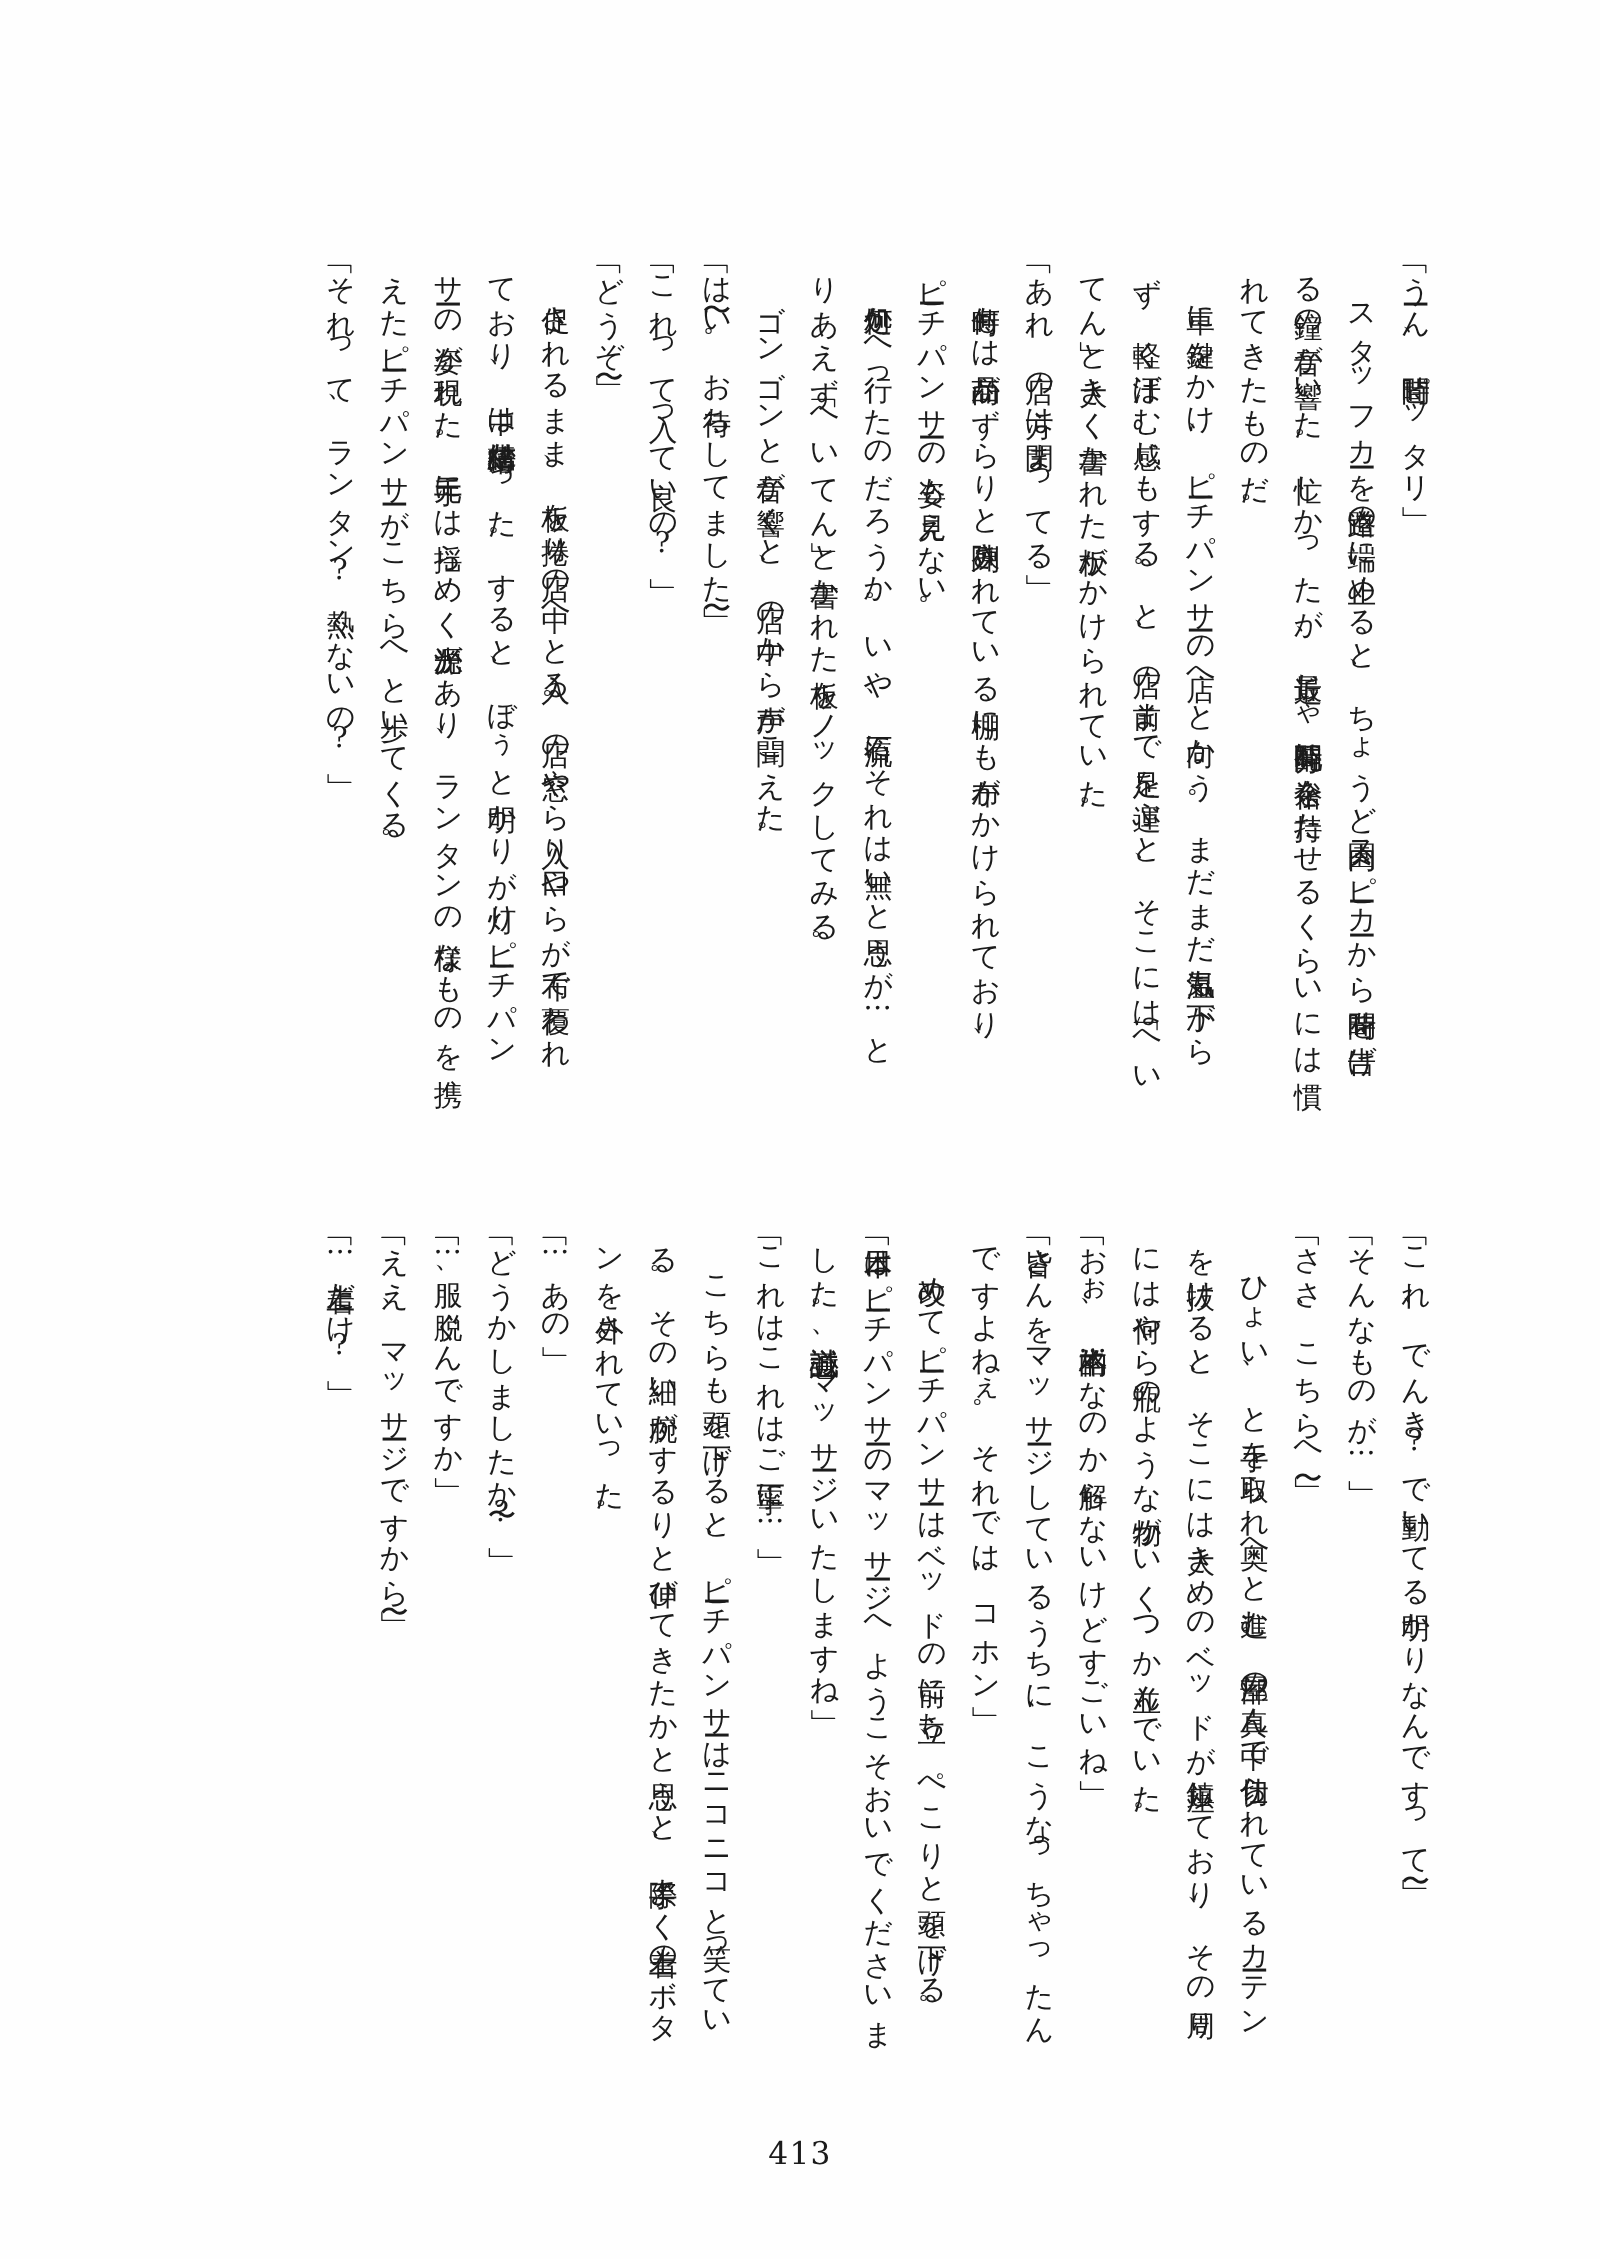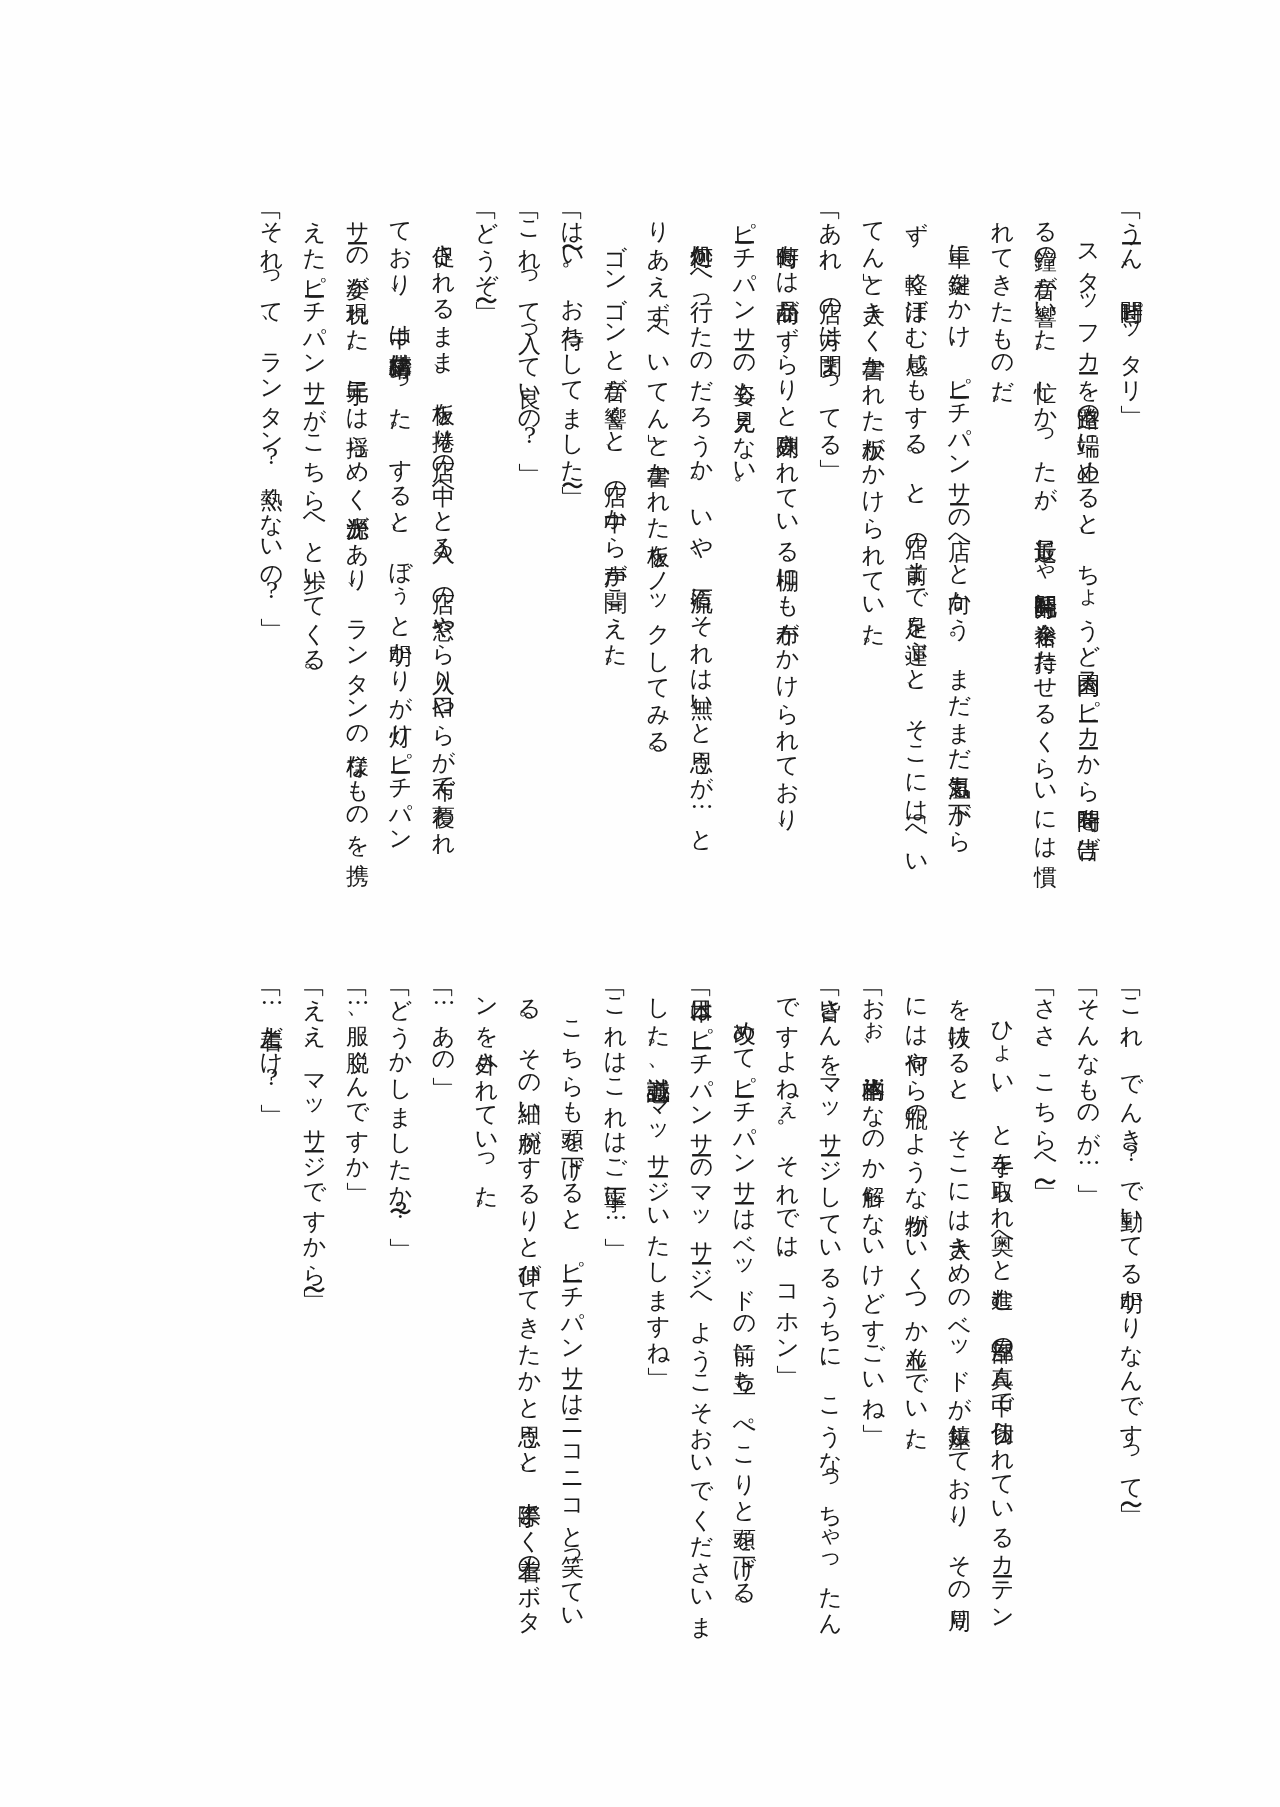--- a/index.html
+++ b/index.html
@@ -84,14 +84,15 @@
       <p class="para">「本日はピーチパンサーのマッサージへようこそおいでくださいました。誠心誠意、マッサージいたしますね」</p>
       <p class="para">「これはこれはご丁寧に…」</p>
       <p class="para indent">こちらも頭を下げると、ピーチパンサーはニコニコと笑っている。その細い腕がするりと伸びてきたかと思うと、手際よく上着のボタンを外されていった。</p>
       <p class="para">「…あの」</p>
       <p class="para">「どうかしましたか〜?」</p>
       <p class="para">「…服、脱ぐんですか」</p>
       <p class="para">「ええ、マッサージですから〜」</p>
       <p class="para">「…上着だけ?」</p>
     </div>
 
+  <div class="page-number">413</div>
 
 </div>
 
 </body></html>

